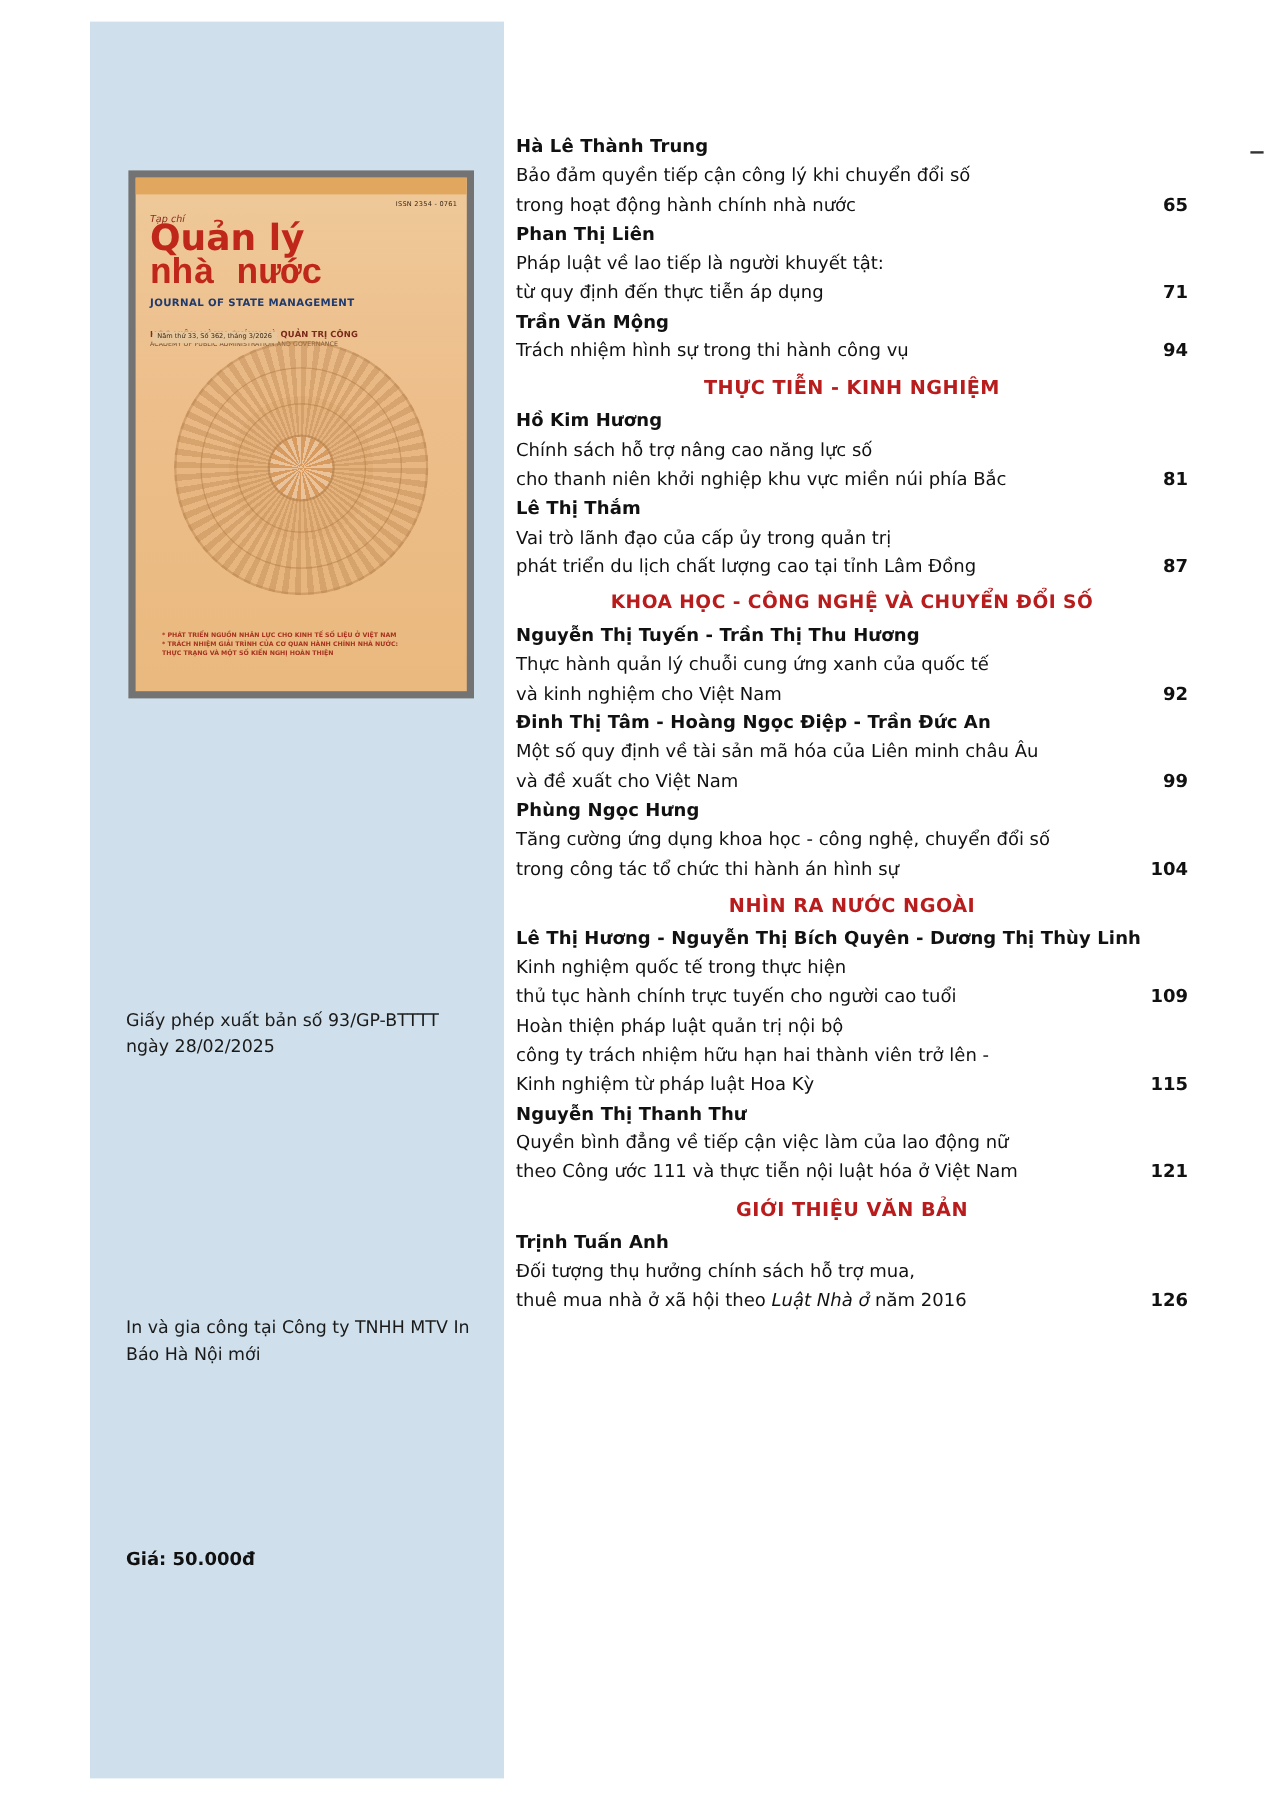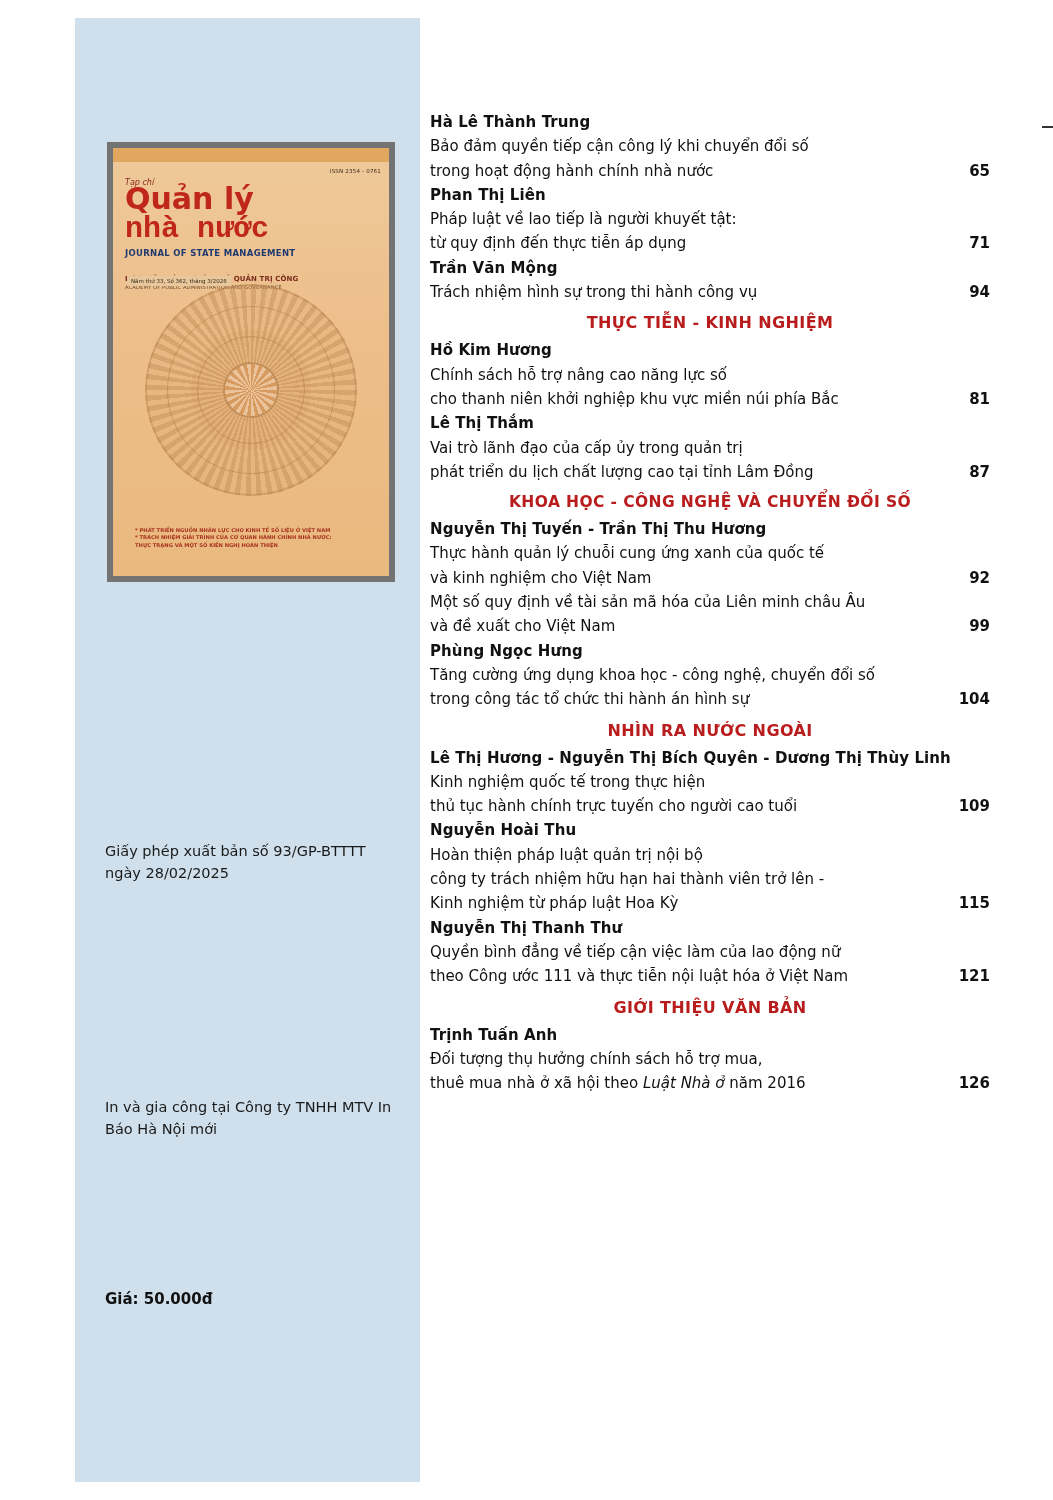--- a/index.html
+++ b/index.html
@@ -272,30 +272,30 @@
     <div class="author">Hồ Kim Hương</div>
     <div class="title-line"><span>Chính sách hỗ trợ nâng cao năng lực số</span></div>
     <div class="title-line"><span>cho thanh niên khởi nghiệp khu vực miền núi phía Bắc</span><span class="pg">81</span></div>
     <div class="author">Lê Thị Thắm</div>
     <div class="title-line"><span>Vai trò lãnh đạo của cấp ủy trong quản trị</span></div>
     <div class="title-line"><span>phát triển du lịch chất lượng cao tại tỉnh Lâm Đồng</span><span class="pg">87</span></div>
     <div class="section wide">KHOA HỌC - CÔNG NGHỆ VÀ CHUYỂN ĐỔI SỐ</div>
     <div class="author">Nguyễn Thị Tuyến - Trần Thị Thu Hương</div>
     <div class="title-line"><span>Thực hành quản lý chuỗi cung ứng xanh của quốc tế</span></div>
     <div class="title-line"><span>và kinh nghiệm cho Việt Nam</span><span class="pg">92</span></div>
+    <div class="author">Đinh Thị Tâm - Hoàng Ngọc Điệp - Trần Đức An</div>
     <div class="title-line"><span>Một số quy định về tài sản mã hóa của Liên minh châu Âu</span></div>
     <div class="title-line"><span>và đề xuất cho Việt Nam</span><span class="pg">99</span></div>
     <div class="author">Phùng Ngọc Hưng</div>
     <div class="title-line"><span>Tăng cường ứng dụng khoa học - công nghệ, chuyển đổi số</span></div>
     <div class="title-line"><span>trong công tác tổ chức thi hành án hình sự</span><span class="pg">104</span></div>
     <div class="section">NHÌN RA NƯỚC NGOÀI</div>
     <div class="author">Lê Thị Hương - Nguyễn Thị Bích Quyên - Dương Thị Thùy Linh</div>
     <div class="title-line"><span>Kinh nghiệm quốc tế trong thực hiện</span></div>
     <div class="title-line"><span>thủ tục hành chính trực tuyến cho người cao tuổi</span><span class="pg">109</span></div>
-    <div class="author">Nguyễn Hoài Thu</div>
     <div class="title-line"><span>Hoàn thiện pháp luật quản trị nội bộ</span></div>
     <div class="title-line"><span>công ty trách nhiệm hữu hạn hai thành viên trở lên -</span></div>
     <div class="title-line"><span>Kinh nghiệm từ pháp luật Hoa Kỳ</span><span class="pg">115</span></div>
     <div class="author">Nguyễn Thị Thanh Thư</div>
     <div class="title-line"><span>Quyền bình đẳng về tiếp cận việc làm của lao động nữ</span></div>
     <div class="title-line"><span>theo Công ước 111 và thực tiễn nội luật hóa ở Việt Nam</span><span class="pg">121</span></div>
     <div class="section">GIỚI THIỆU VĂN BẢN</div>
     <div class="author">Trịnh Tuấn Anh</div>
     <div class="title-line"><span>Đối tượng thụ hưởng chính sách hỗ trợ mua,</span></div>
     <div class="title-line"><span>thuê mua nhà ở xã hội theo </span><em>Luật Nhà ở</em><span> năm 2016</span><span class="pg">126</span></div>

